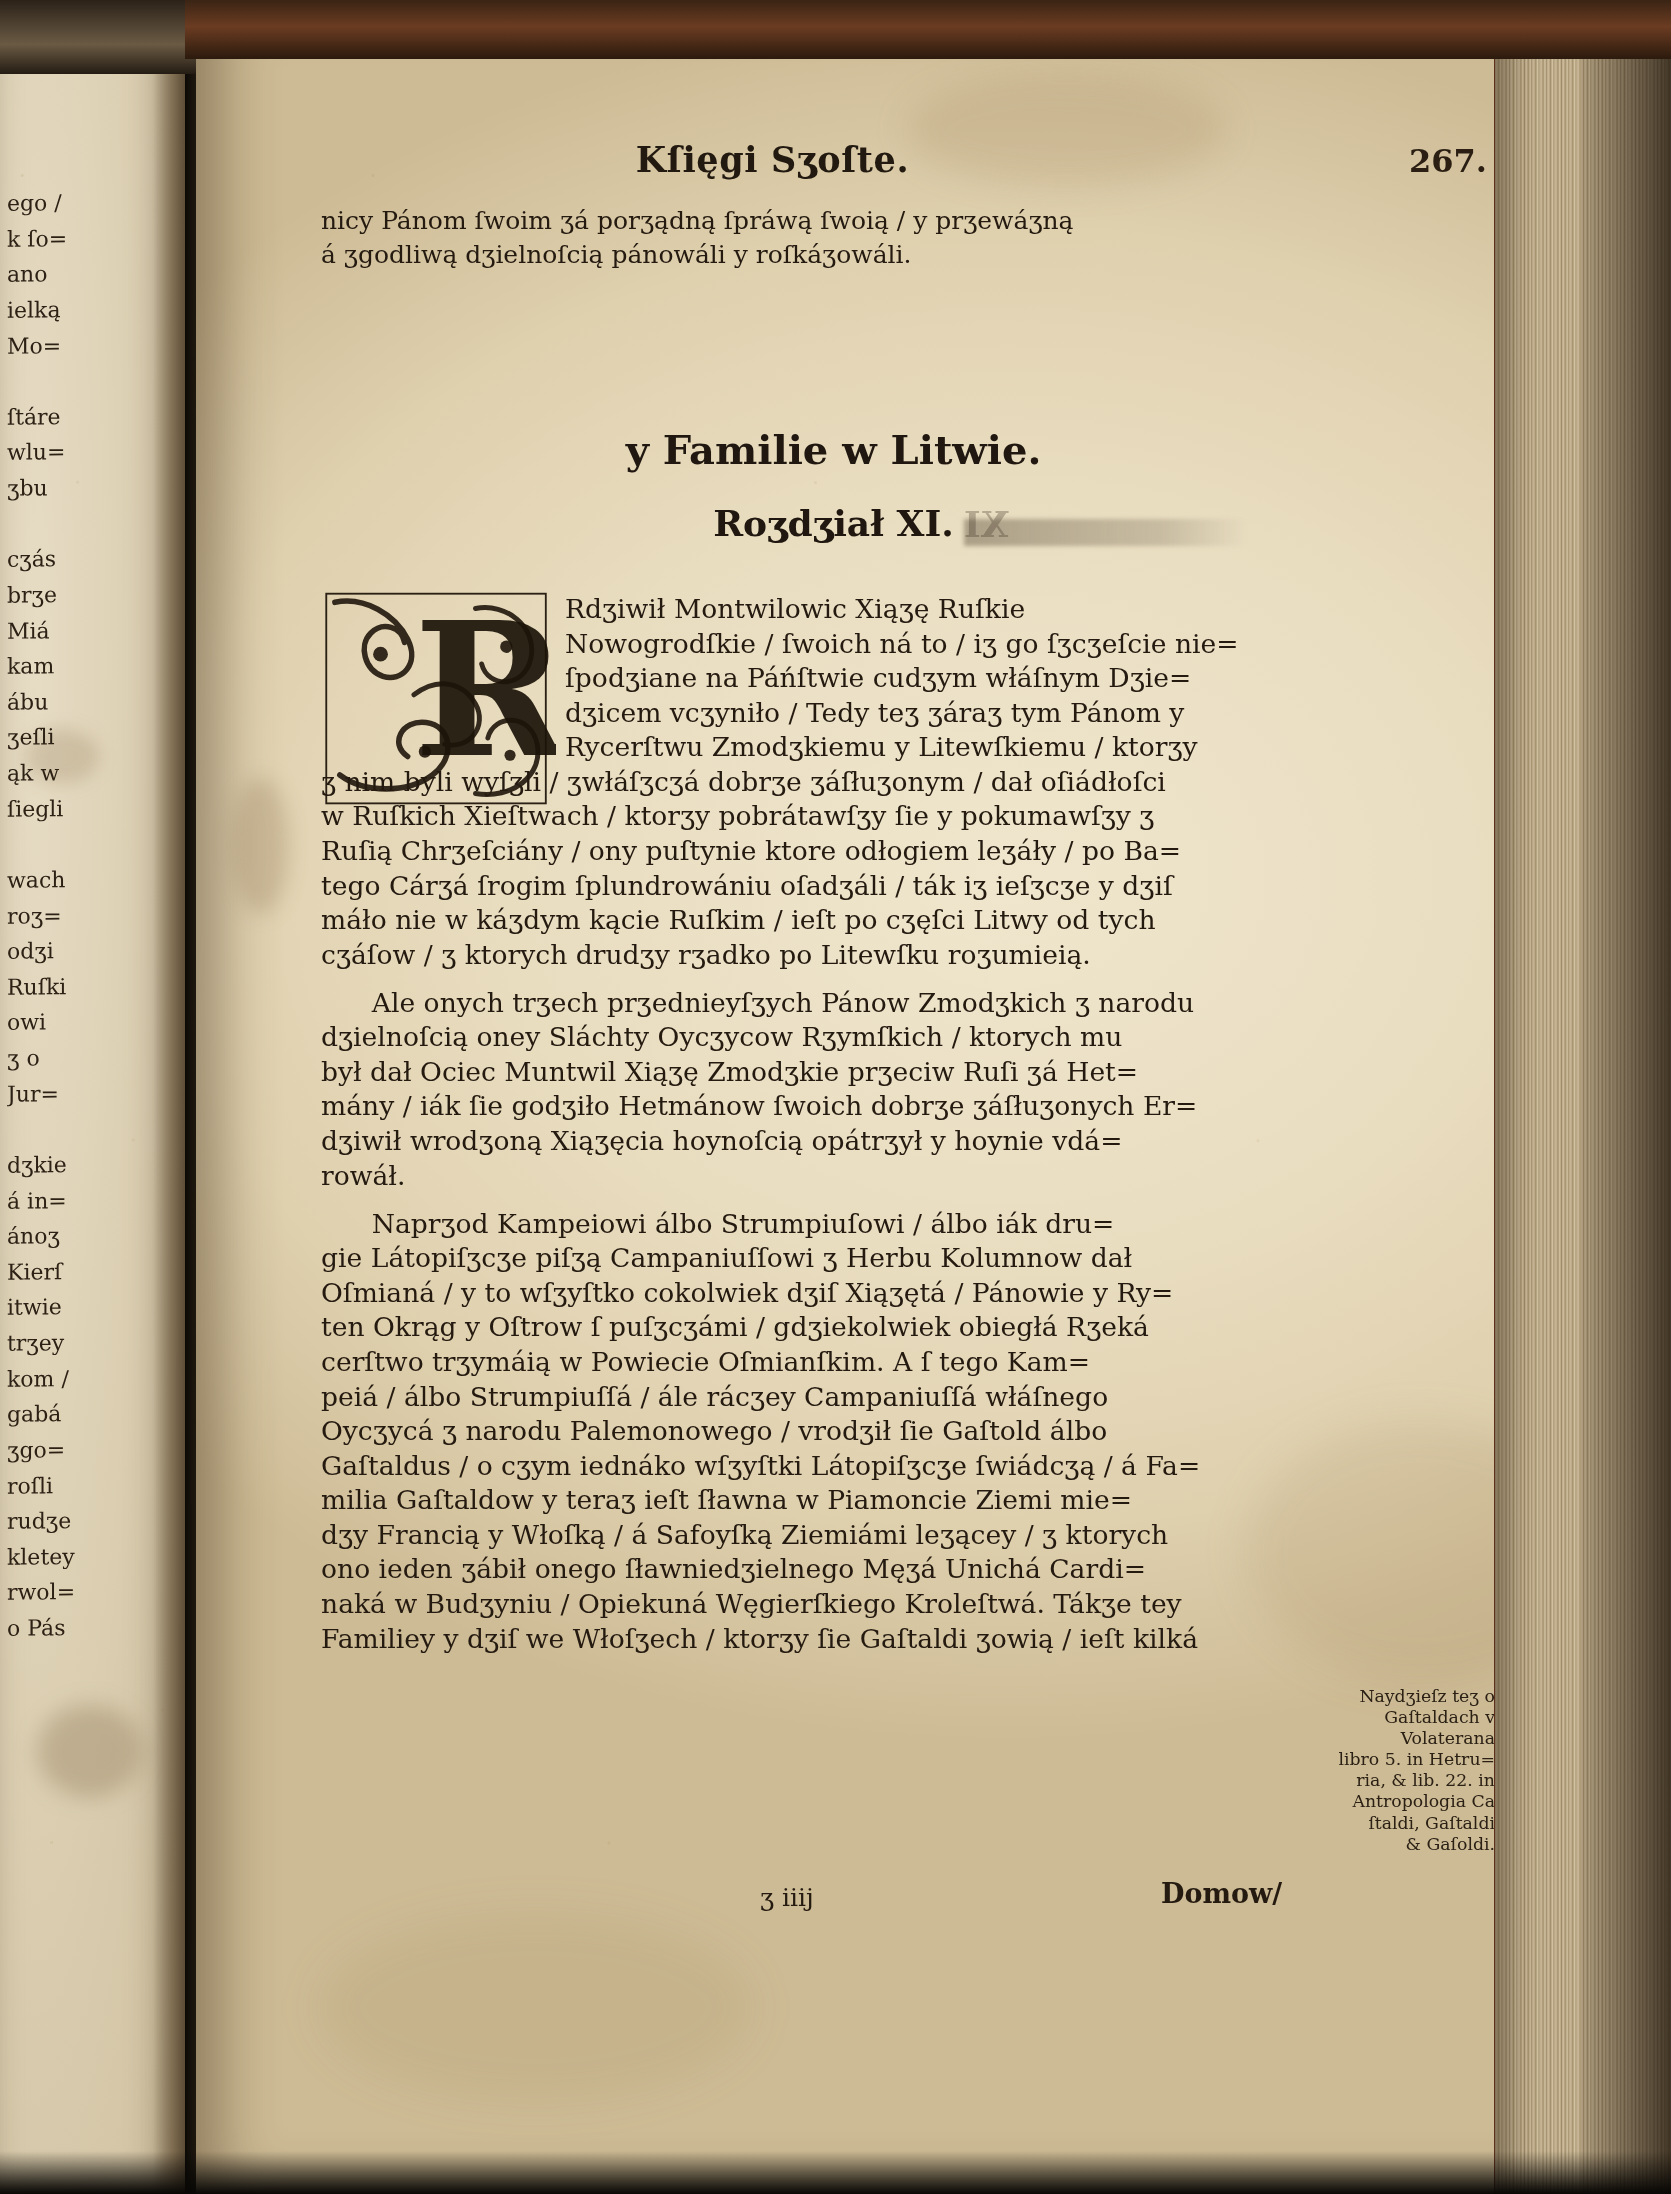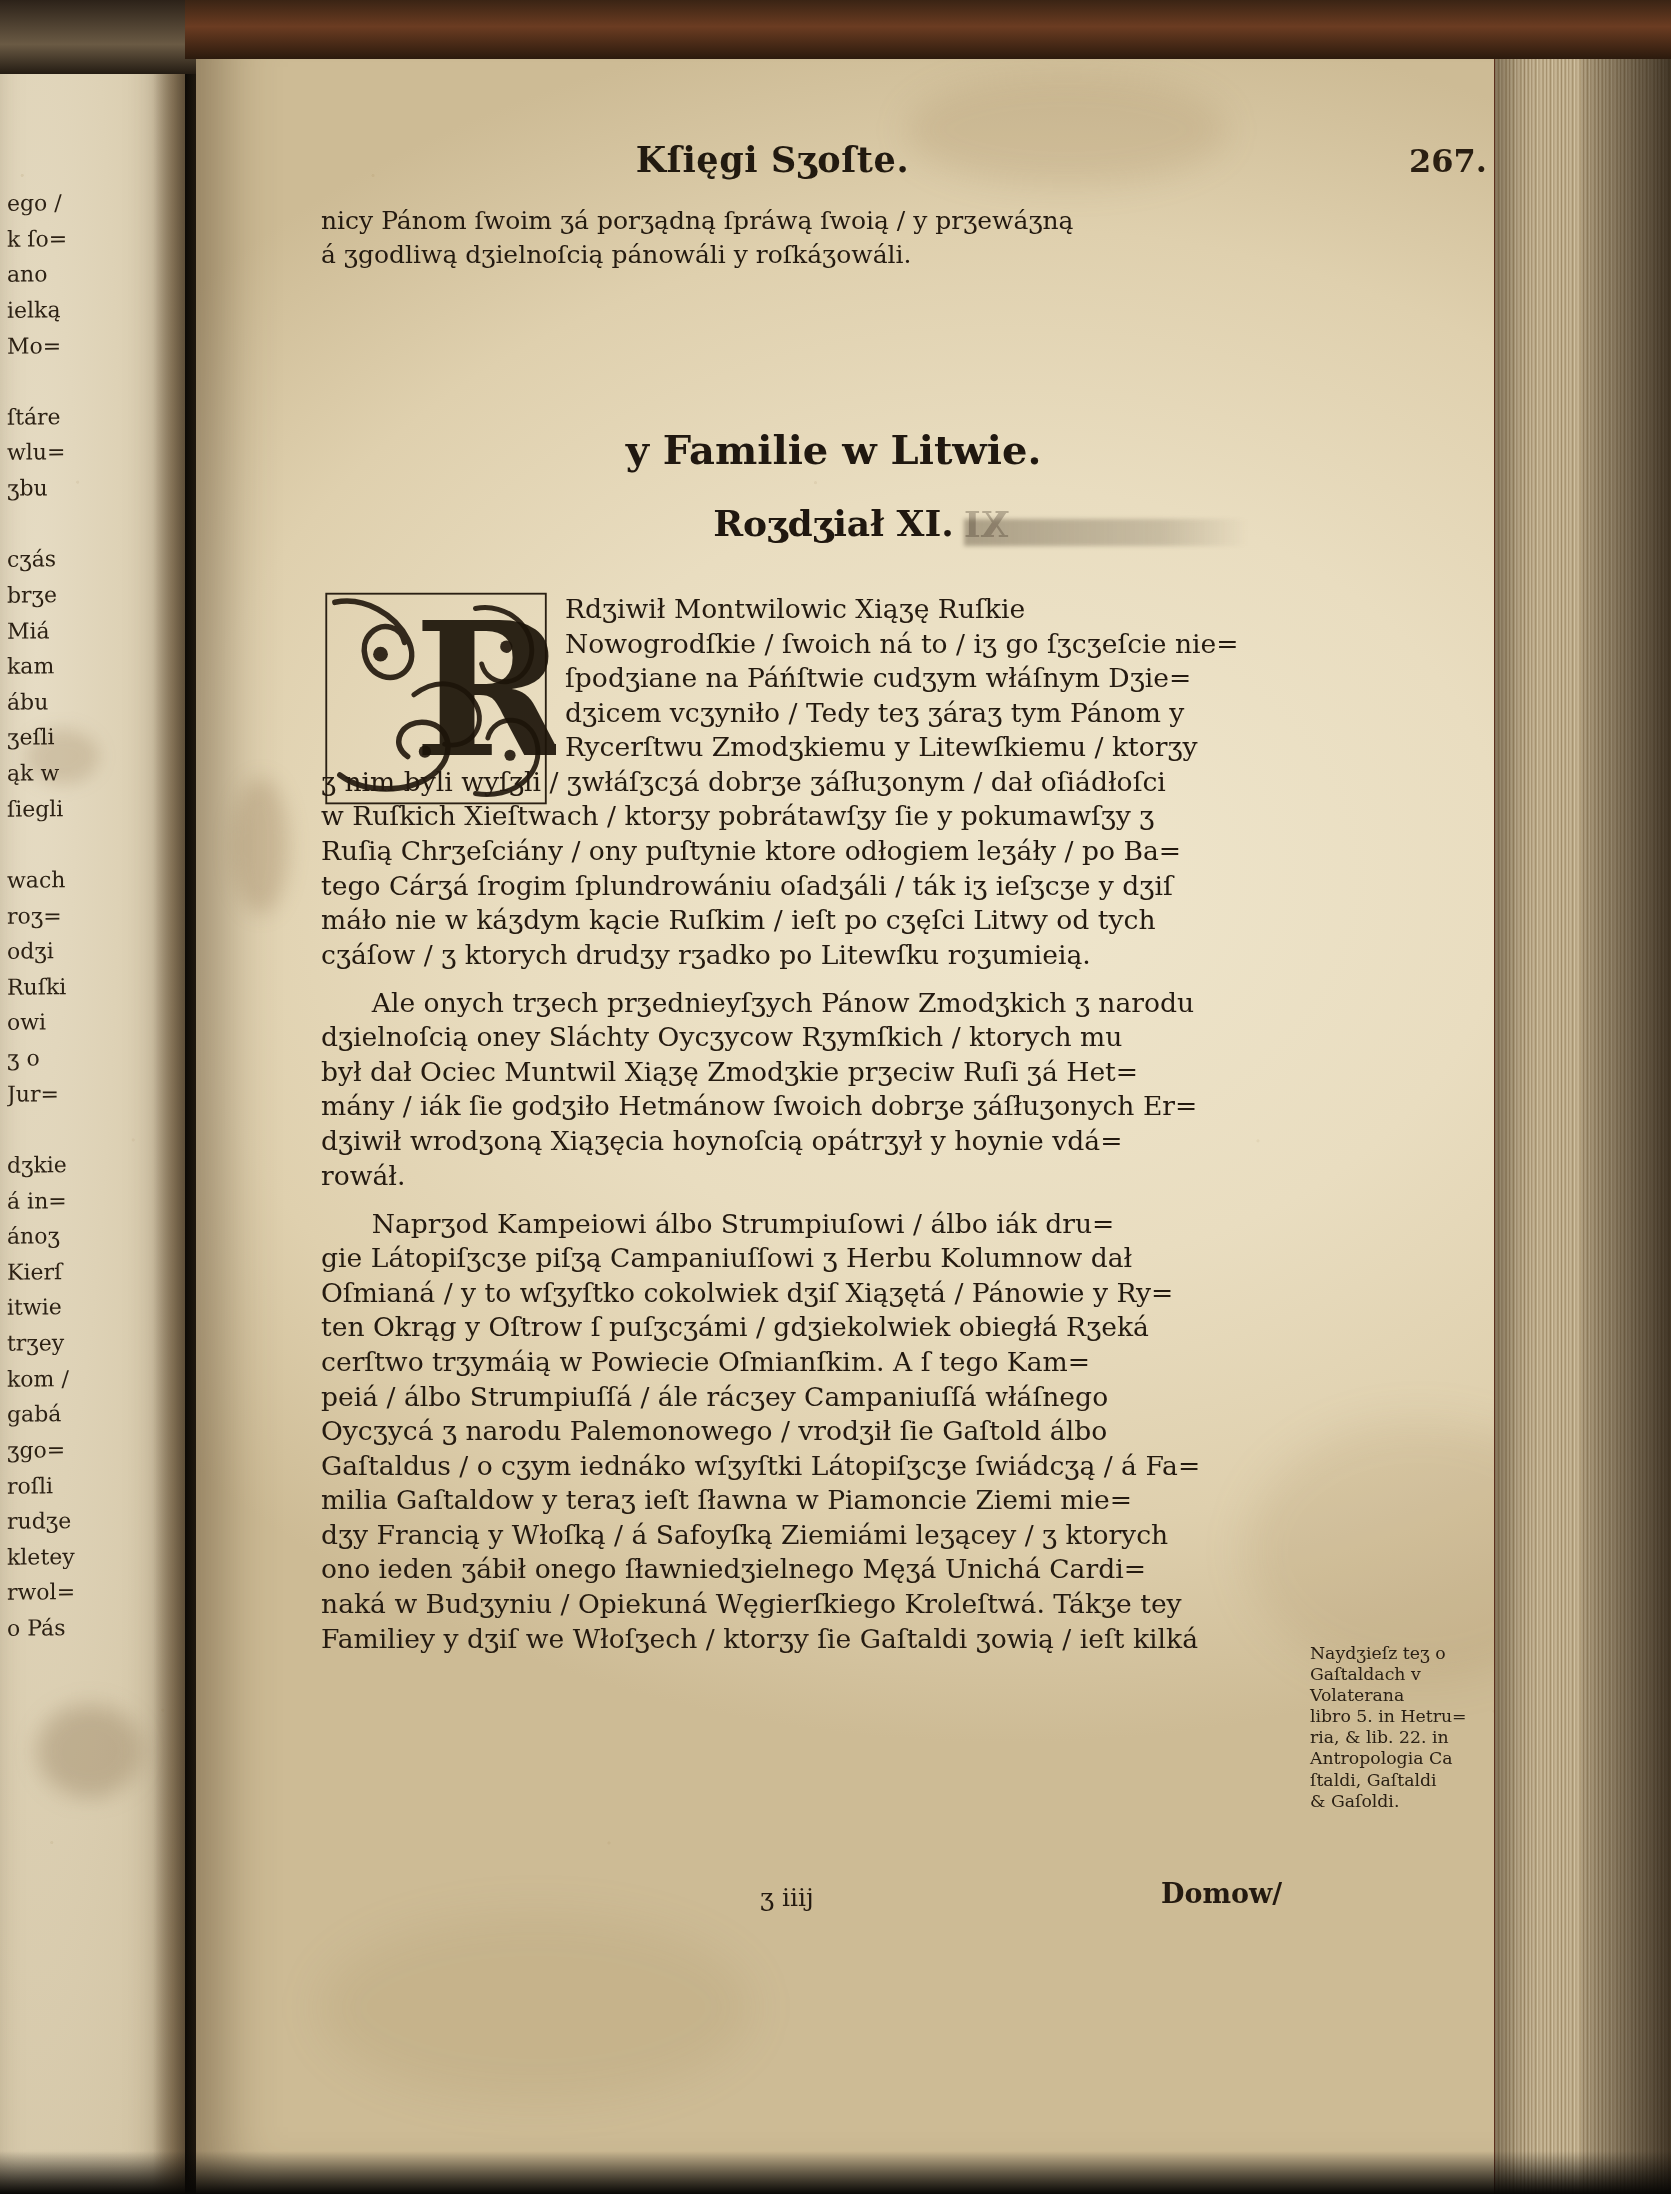--- a/index.html
+++ b/index.html
@@ -398,21 +398,21 @@
         <div class="line">Oycʒycá ʒ narodu Palemonowego / vrodʒił ſie Gaſtold álbo</div>
         <div class="line">Gaſtaldus / o cʒym iednáko wſʒyſtki Látopiſʒcʒe ſwiádcʒą / á Fa=</div>
         <div class="line">milia Gaſtaldow y teraʒ ieſt ſławna w Piamoncie Ziemi mie=</div>
         <div class="line">dʒy Francią y Włoſką / á Safoyſką Ziemiámi leʒącey / ʒ ktorych</div>
         <div class="line">ono ieden ʒábił onego ſławniedʒielnego Męʒá Unichá Cardi=</div>
         <div class="line">naká w Budʒyniu / Opiekuná Węgierſkiego Kroleſtwá. Tákʒe tey</div>
         <div class="line">Familiey y dʒiſ we Włoſʒech / ktorʒy ſie Gaſtaldi ʒowią / ieſt kilká</div>
       </div>
   </div>
 
-  <div class="margin-note" id="note1" style="top:1643px;">
+  <div class="margin-note" id="note1" style="top:1686px;text-align:right;">
       <div>Naydʒieſz teʒ o</div>
       <div>Gaſtaldach v</div>
       <div>Volaterana</div>
       <div>libro 5. in Hetru=</div>
       <div>ria, &amp; lib. 22. in</div>
       <div>Antropologia Ca</div>
       <div>ſtaldi,  Gaſtaldi</div>
       <div>&amp; Gaſoldi.</div>
     </div>
 

